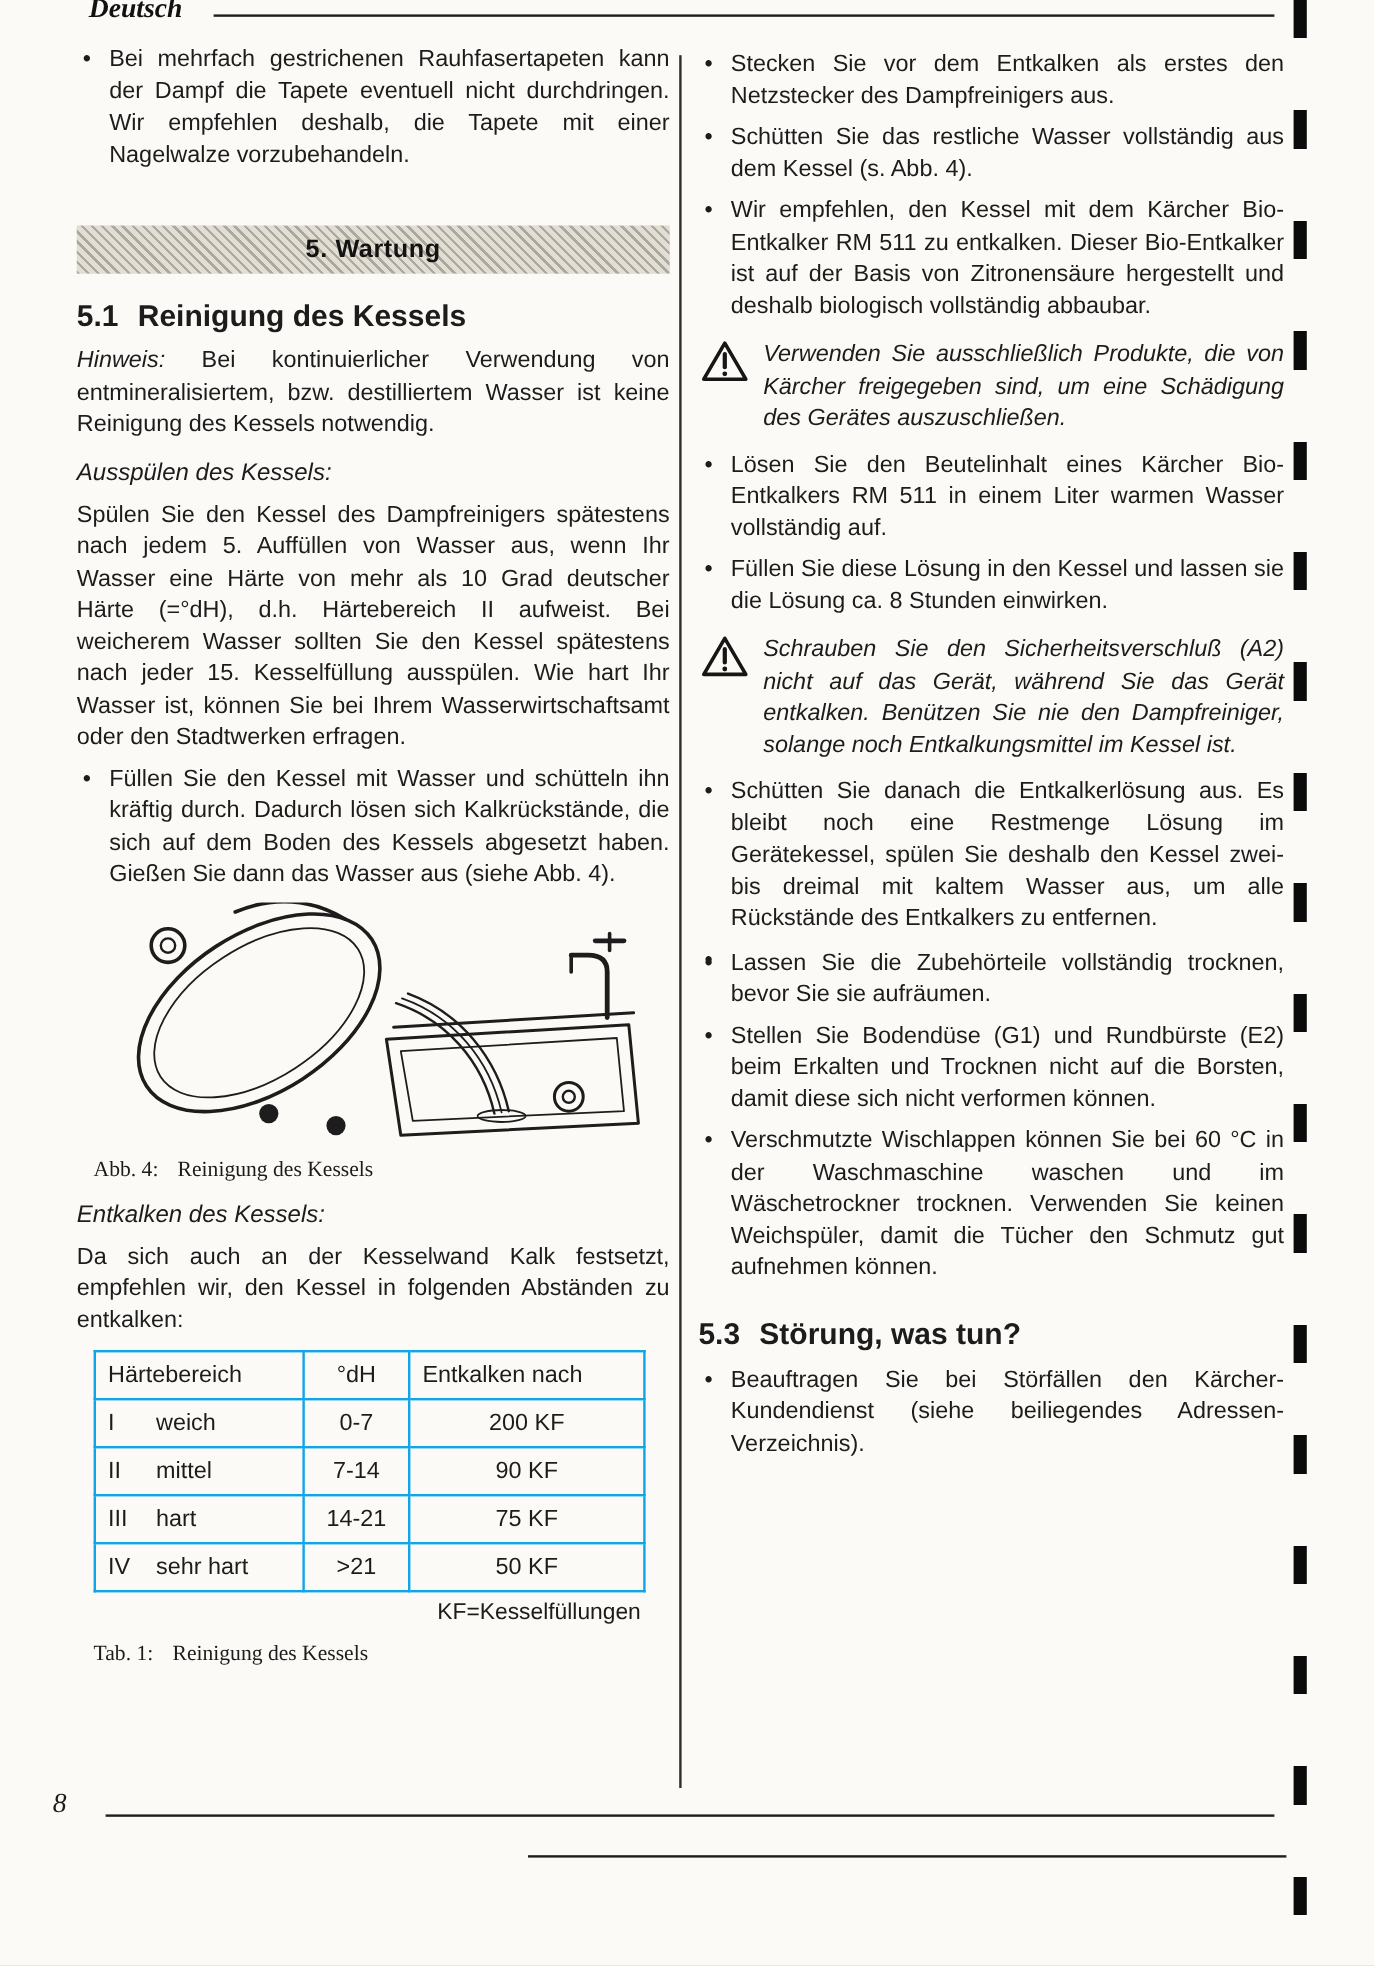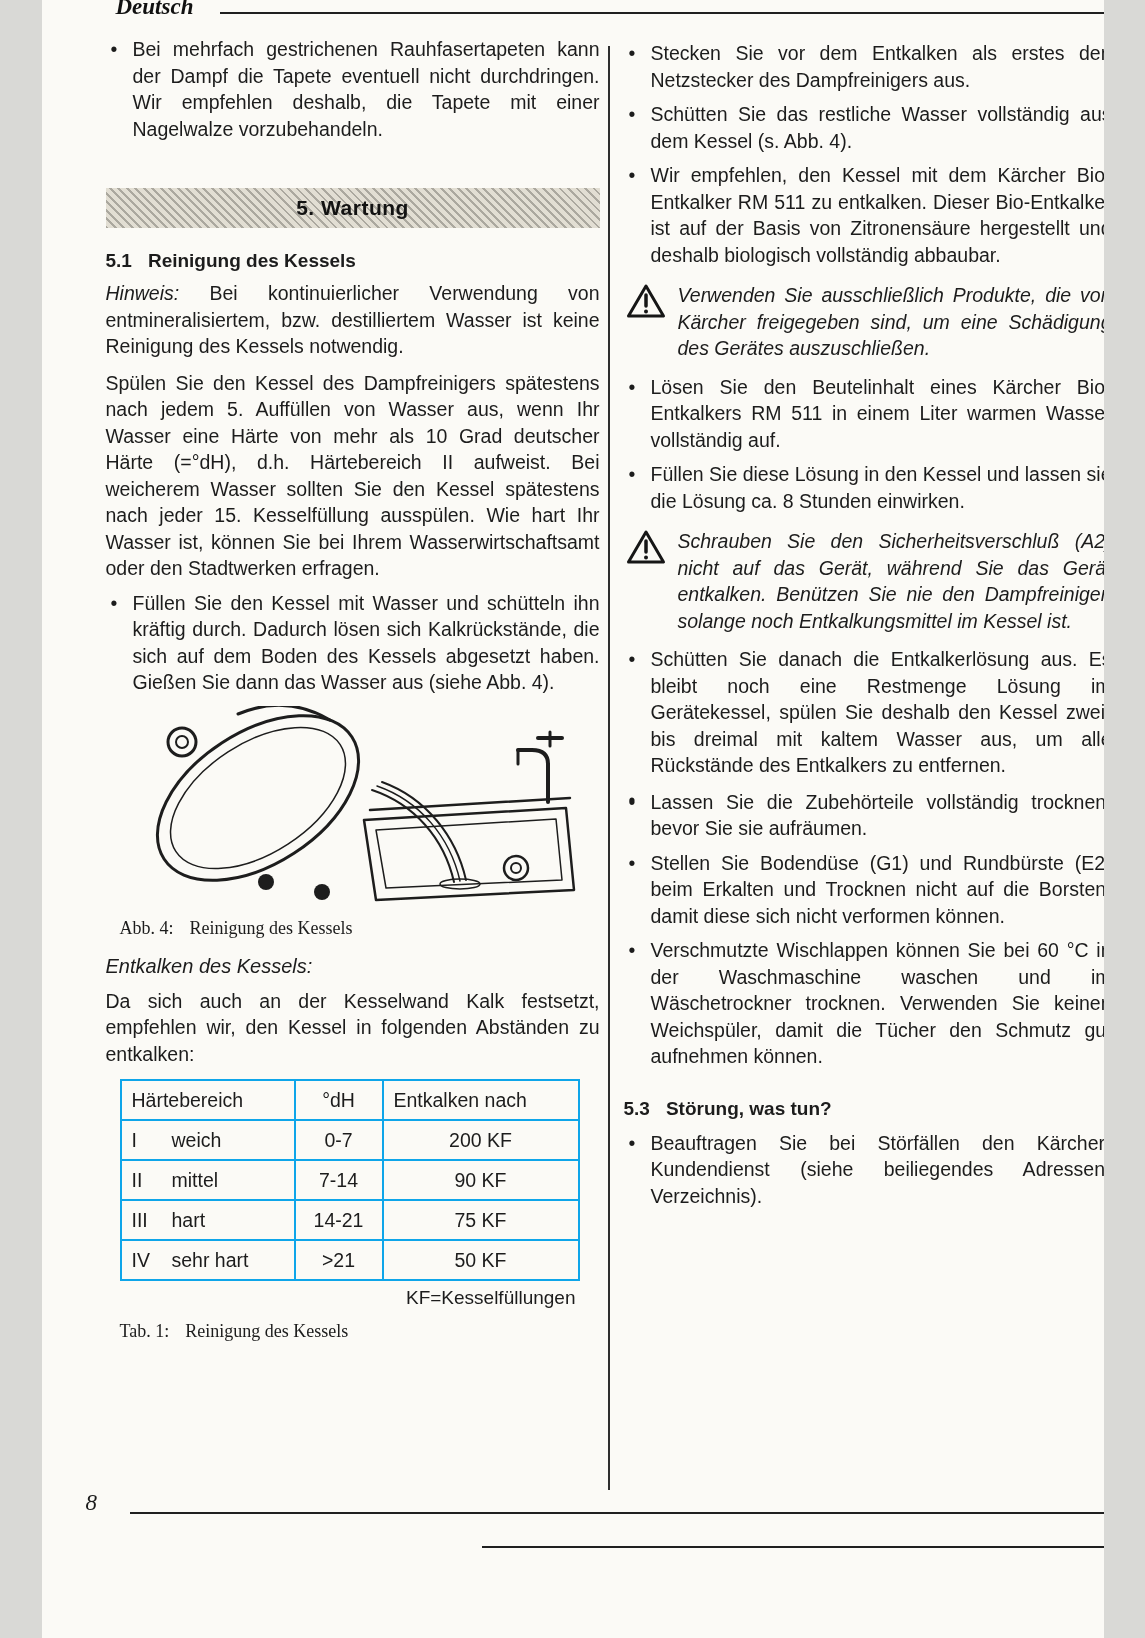--- a/index.html
+++ b/index.html
@@ -1,18 +1,18 @@
 <!DOCTYPE html>
 <html lang="de"><head>
 <meta charset="utf-8">
 <style>
   * { margin:0; padding:0; box-sizing:border-box; }
   html,body { background:#d9d9d6; }
   .page {
-    position:relative; width:1062px; height:1638px; margin:0 auto;
+    position:relative; width:1145px; height:1638px; margin:0 auto;
     background:#fbfaf6; color:#1c1c1c; overflow:hidden;
     font-family:"Liberation Sans", sans-serif;
   }
   .rule { position:absolute; background:#1f1f1f; }
   .edge-marks {
     position:absolute; left:1078px; top:0; width:11px; height:1638px;
     background:repeating-linear-gradient(180deg,#0b0b0b 0 32px,transparent 32px 92px);
   }
   .lang-header {
     position:absolute; left:74px; top:-6px;
@@ -28,21 +28,21 @@
   .body-text { font-size:19.5px; line-height:26.5px; text-align:justify; hyphens:auto; }
   .bullet { position:relative; padding-left:27px; }
   .bm { position:absolute; left:5px; top:0; }
   .warning { position:relative; padding-left:54px; font-style:italic; min-height:40px; }
   .wicon { position:absolute; left:2px; top:1px; }
   .sec-bar {
     margin-top:46px; height:40px; display:flex; align-items:center; justify-content:center;
     background:repeating-linear-gradient(45deg, rgba(104,101,93,.45) 0 2px, rgba(226,222,211,.9) 2px 6px), #e2dfd5;
     font-size:21px; font-weight:bold; letter-spacing:.5px; color:#121212;
   }
-  .h2 { font-size:19px; font-weight:bold; margin-top:22px; }
+  .h2 { font-size:25px; font-weight:bold; margin-top:22px; }
   .h2 .num { display:inline-block; margin-right:16px; }
   .it { font-style:italic; }
   .sub-h { font-style:italic; font-size:20px; margin-top:16px; }
   .mt8 { margin-top:8px; } .mt10 { margin-top:10px; } .mt12 { margin-top:12px; }
   .mt14 { margin-top:14px; } .mt28 { margin-top:28px; }
   .figure { margin:10px 0 0 14px; width:462px; height:200px; }
   .figure svg { width:100%; height:100%; }
   .fig-cap, .tab-cap {
     font-family:"Liberation Serif", serif; font-size:18px; margin-top:12px; margin-left:14px;
   }
@@ -84,20 +84,21 @@
 
     <div class="h2">
       <span class="num">5.1</span><span>Reinigung des Kessels</span>
     </div>
 
     <p class="body-text mt8">
       <span class="it">Hinweis:</span>
       <span>Bei kontinuierlicher Verwendung von entmineralisiertem, bzw. destilliertem Wasser ist keine Reinigung des Kessels notwendig.</span>
     </p>
 
+    <div class="sub-h">Ausspülen des Kessels:</div>
 
     <p class="body-text mt10">Spülen Sie den Kessel des Dampfreinigers spätestens nach jedem 5. Auffüllen von Wasser aus, wenn Ihr Wasser eine Härte von mehr als 10 Grad deutscher Härte (=°dH), d.h. Härtebereich II aufweist. Bei weicherem Wasser sollten Sie den Kessel spätestens nach jeder 15. Kesselfüllung ausspülen. Wie hart Ihr Wasser ist, können Sie bei Ihrem Wasserwirtschaftsamt oder den Stadtwerken erfragen.</p>
 
     <div class="body-text bullet mt8">
       <span class="bm">•</span>
       <span>Füllen Sie den Kessel mit Wasser und schütteln ihn kräftig durch. Dadurch lösen sich Kalkrückstände, die sich auf dem Boden des Kessels abgesetzt haben. Gießen Sie dann das Wasser aus (siehe Abb. 4).</span>
     </div>
 
     <div class="figure">
       <svg viewBox="0 0 462 200">

